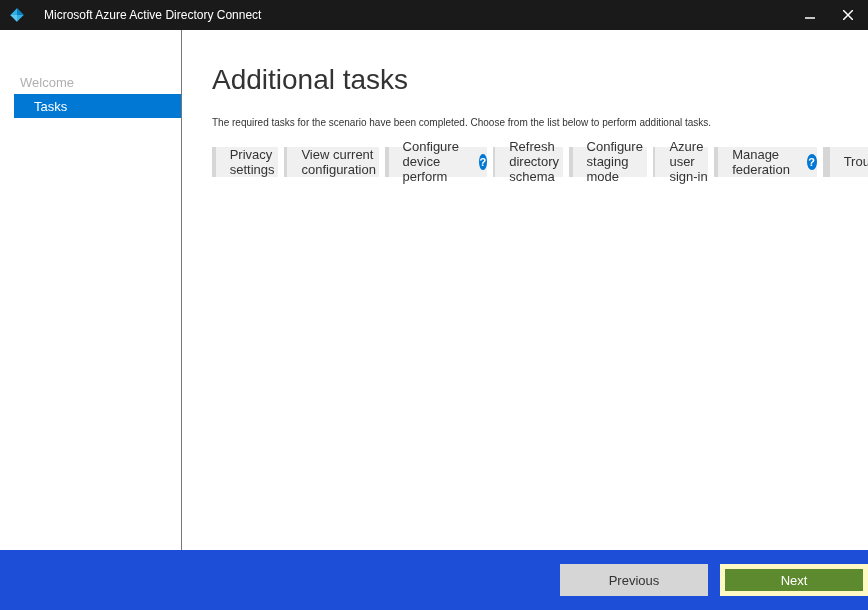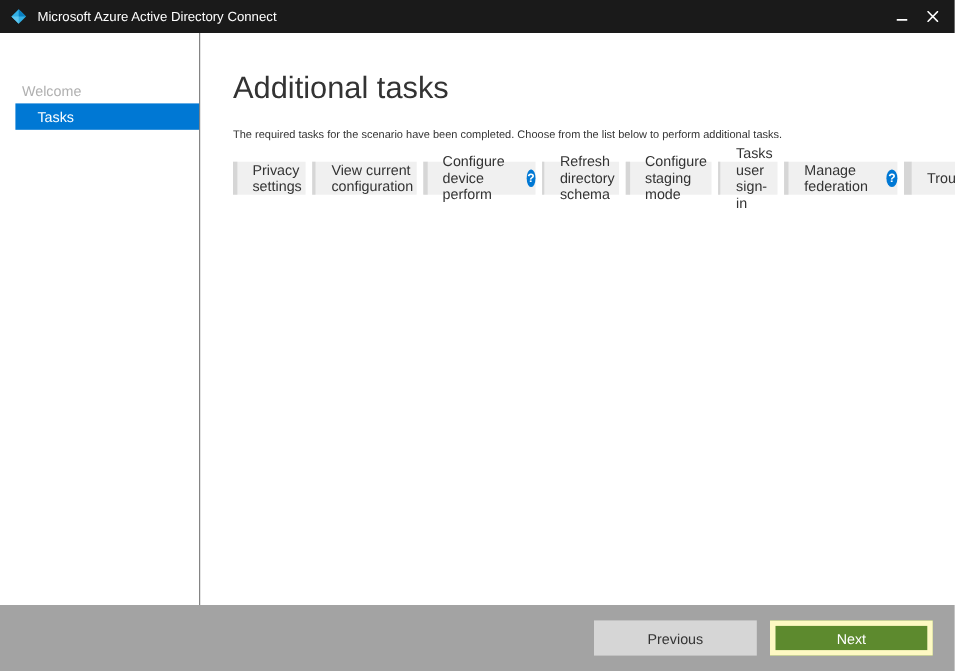--- a/index.html
+++ b/index.html
@@ -1,36 +1,36 @@
 <!DOCTYPE html>
 <html><head>
   <meta charset="utf-8">
   <style>
     * { box-sizing: border-box; margin: 0; padding: 0; }
     html, body { width: 868px; height: 610px; font-family: "Segoe UI", Arial, sans-serif; overflow: hidden; }
     .window { width: 868px; height: 610px; display: flex; flex-direction: column; background: #fff; }
-    .titlebar { height: 30px; background: #1a1a1a; color: #fff; display: flex; align-items: center; padding: 0 6px 0 8px; font-size: 12px; }
+    .titlebar { height: 30px; background: #1a1a1a; color: #fff; display: flex; align-items: center; padding: 0 6px 0 8px; font-size: 12px; gap: 10px; }
     .titlebar .logo { width: 18px; height: 18px; margin-right: 8px; display: flex; align-items: center; justify-content: center; }
     .titlebar .title { flex: 1; }
     .titlebar .win-btn { width: 28px; height: 30px; display: flex; align-items: center; justify-content: center; cursor: pointer; font-size: 14px; color: #fff; }
     .body { flex: 1; display: flex; min-height: 0; }
     .sidebar { width: 182px; border-right: 1px solid #777; background: #fff; padding-top: 40px; }
     .sidebar-item { height: 24px; display: flex; align-items: center; padding-left: 20px; font-size: 13px; cursor: pointer; }
     .sidebar-item.completed { color: #b0b0b0; }
     .sidebar-item.active { background: #0078d4; color: #fff; margin-left: 14px; }
     .main { flex: 1; padding: 34px 46px 0 30px; overflow: auto; }
     .page-title { font-size: 28px; font-weight: 300; color: #333; margin-bottom: 20px; }
     .page-desc { font-size: 10px; color: #333; line-height: 1.45; margin-bottom: 16px; }
     .task-list { display: flex; flex-direction: row; gap: 6px; align-items: center; }
     .task-item { height: 30px; background: #f0f0f0; display: flex; align-items: center; font-size: 13px; color: #333; cursor: pointer; }
     .task-item .accent { width: 7px; height: 100%; background: #d6d6d6; margin-right: 14px; }
     .task-item.selected { background: #c8c8c8; }
     .task-item.selected .accent { background: #0078d4; }
     .help-icon { width: 16px; height: 16px; border-radius: 50%; background: #0078d4; color: #fff; font-size: 11px; font-weight: 700; display: inline-flex; align-items: center; justify-content: center; margin-left: 8px; cursor: help; }
-    .footer { height: 60px; background: #a3a3a3; display: flex; align-items: center; justify-content: flex-end; padding-right: 20px; gap: 12px; }
+    .footer { height: 60px; background: #1d4ed8; display: flex; align-items: center; justify-content: flex-end; gap: 12px; }
     .btn { width: 148px; height: 32px; font-size: 13px; border: none; cursor: pointer; }
     .btn-prev { background: #d6d6d6; color: #333; }
     .btn-next { background: #5d8a2e; color: #fff; border: 5px solid #fef9c3; }
   </style>
 </head>
 <body>
 
 <div class="window">
   <div class="titlebar">
     <span class="logo">
@@ -83,21 +83,21 @@
           <div class="task-item">
             <div class="accent"></div>
             <span>Refresh directory schema</span>
           </div>
           <div class="task-item">
             <div class="accent"></div>
             <span>Configure staging mode</span>
           </div>
           <div class="task-item">
             <div class="accent"></div>
-            <span>Tasks user sign-in</span>
+            <span>Azure user sign-in</span>
           </div>
           <div class="task-item">
             <div class="accent"></div>
             <span>Manage federation</span>
             <span class="help-icon">?</span>
           </div>
           <div class="task-item">
             <div class="accent"></div>
             <span>Troubleshoot</span>
           </div>

